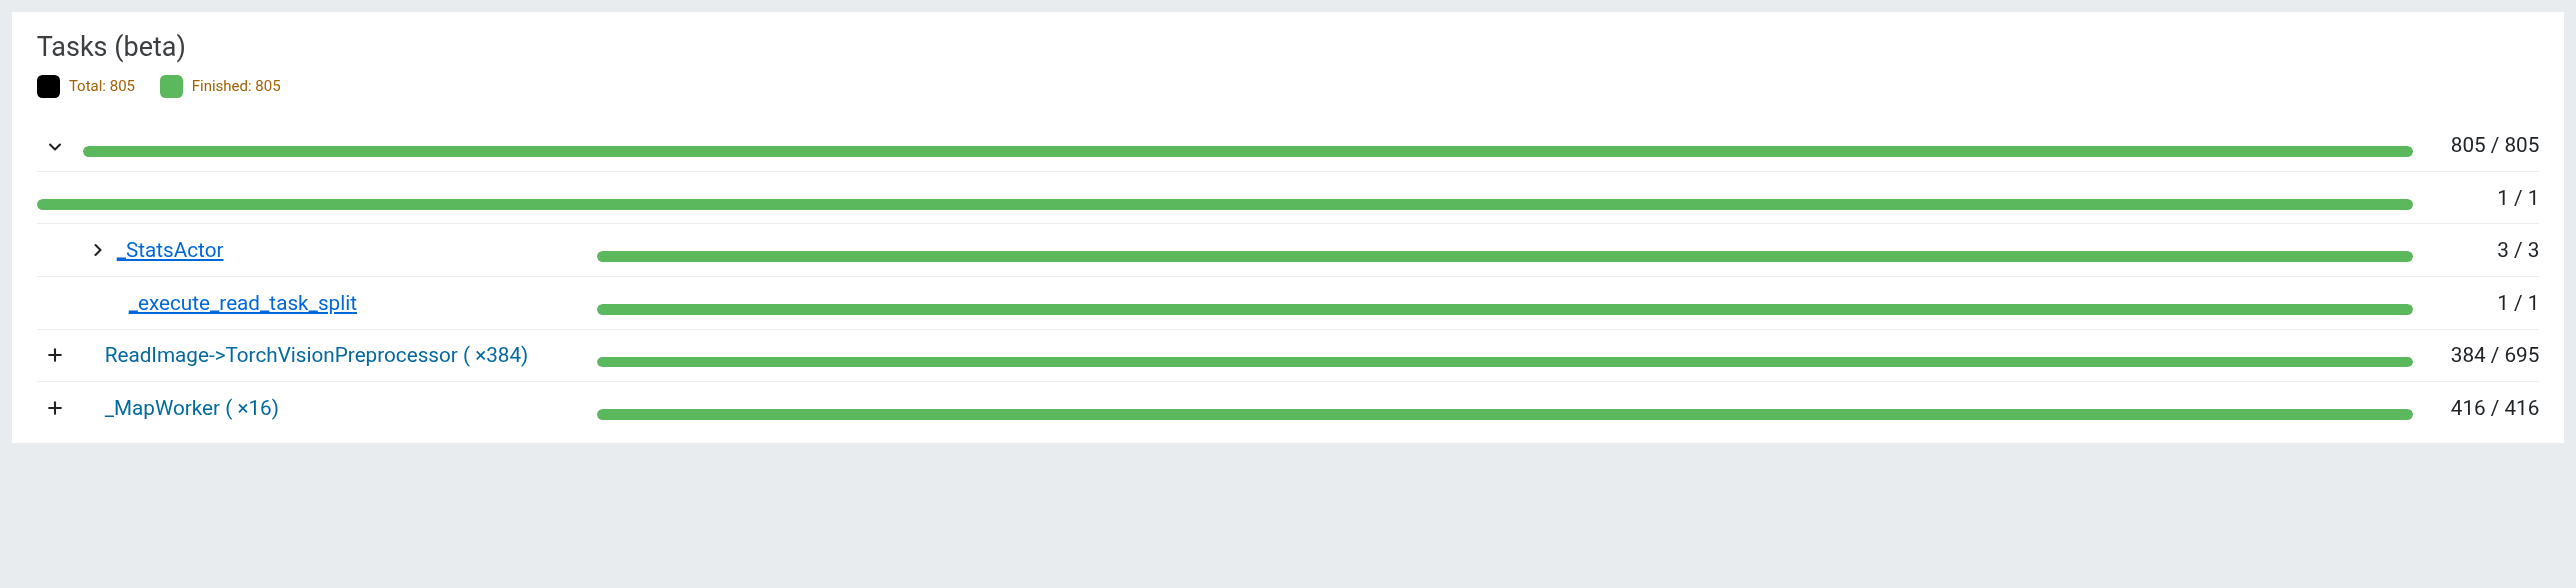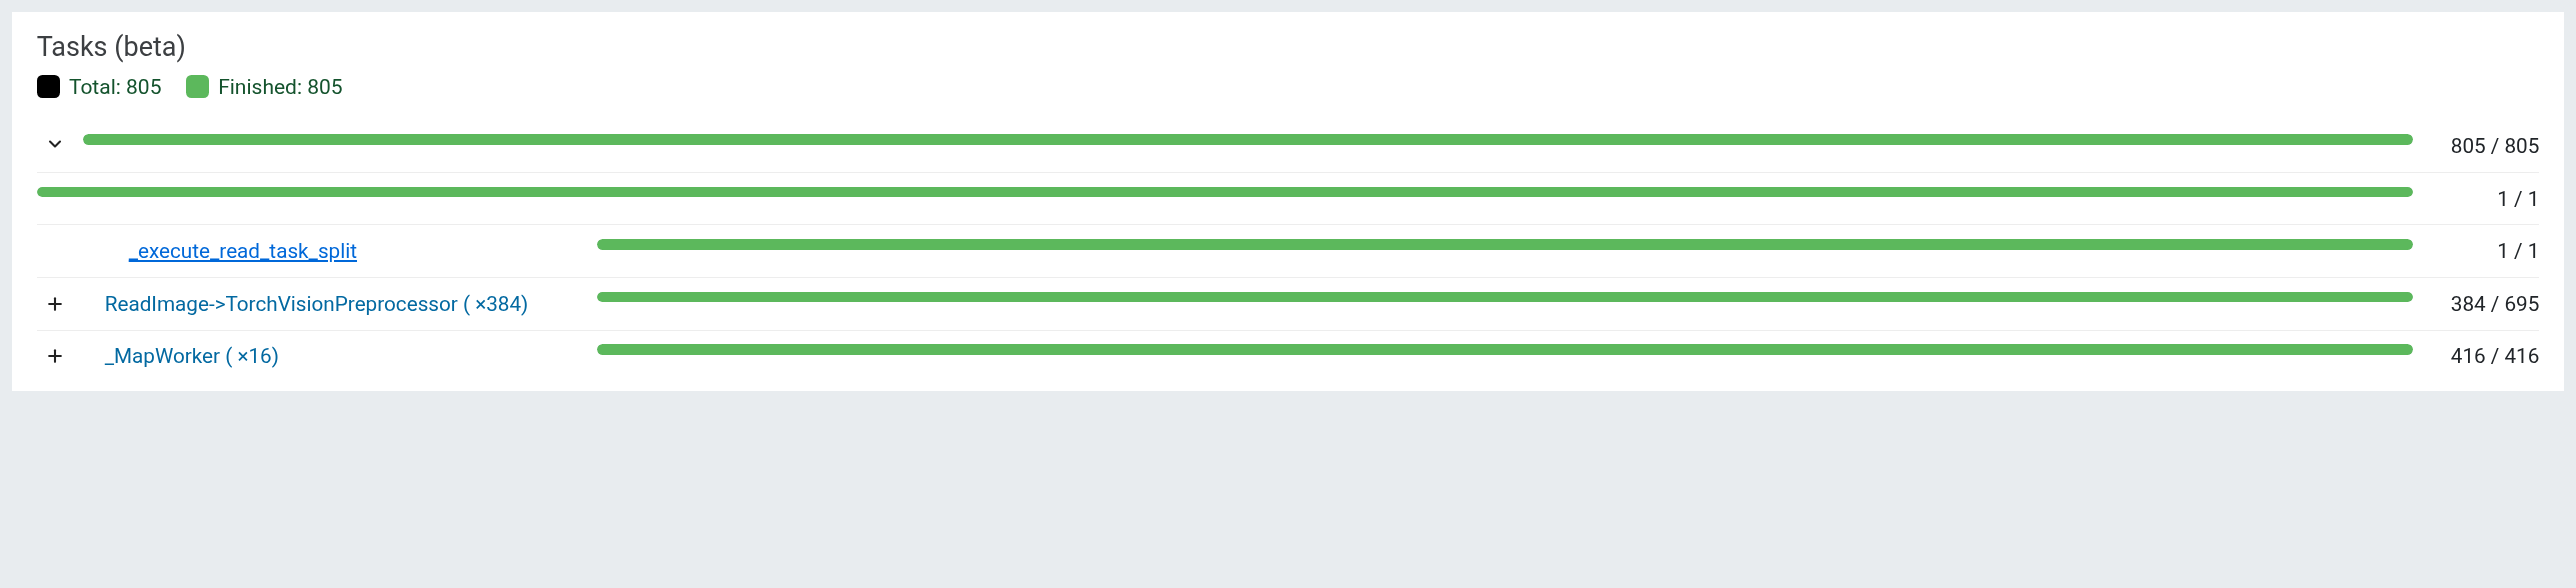--- a/index.html
+++ b/index.html
@@ -36,26 +36,26 @@
       gap: 9.2px;
     }
     .swatch {
       width: 23px;
       height: 23px;
       border-radius: 5.4px;
     }
     .swatch-total { background: #000; }
     .swatch-finished { background: #5cb85c; }
     .legend-text {
-      font-size: 21px;
-      color: #14532d;
+      font-size: 15px;
+      color: #a16207;
     }
     .row {
       display: flex;
-      align-items: flex-start;
+      align-items: flex-end;
       padding: 13.8px 0;
       border-bottom: 0.8px solid #ededed;
       gap: 9.2px;
     }
     .row:last-child { border-bottom: none; }
     .label-area {
       display: flex;
       align-items: center;
       min-width: 551px;
       flex-shrink: 0;
@@ -134,20 +134,34 @@
     <div class="count">805 / 805</div>
   </div>
 
   <div class="row">
     <div class="bar-container">
       <div class="bar-fill"></div>
     </div>
     <div class="count">1 / 1</div>
   </div>
 
+  <div class="row">
+    <div class="label-area indent-1">
+      <div class="expander">
+        <svg viewBox="0 0 24 24" fill="none" stroke="currentColor" stroke-width="2.5" stroke-linecap="round" stroke-linejoin="round">
+            <polyline points="9 18 15 12 9 6"></polyline>
+          </svg>
+      </div>
+      <a href="#" class="task-link">_StatsActor</a>
+    </div>
+    <div class="bar-container">
+      <div class="bar-fill"></div>
+    </div>
+    <div class="count">3 / 3</div>
+  </div>
 
   <div class="row">
     <div class="label-area indent-2">
       <div class="expander"></div>
       <a href="#" class="task-link">_execute_read_task_split</a>
     </div>
     <div class="bar-container">
       <div class="bar-fill"></div>
     </div>
     <div class="count">1 / 1</div>

